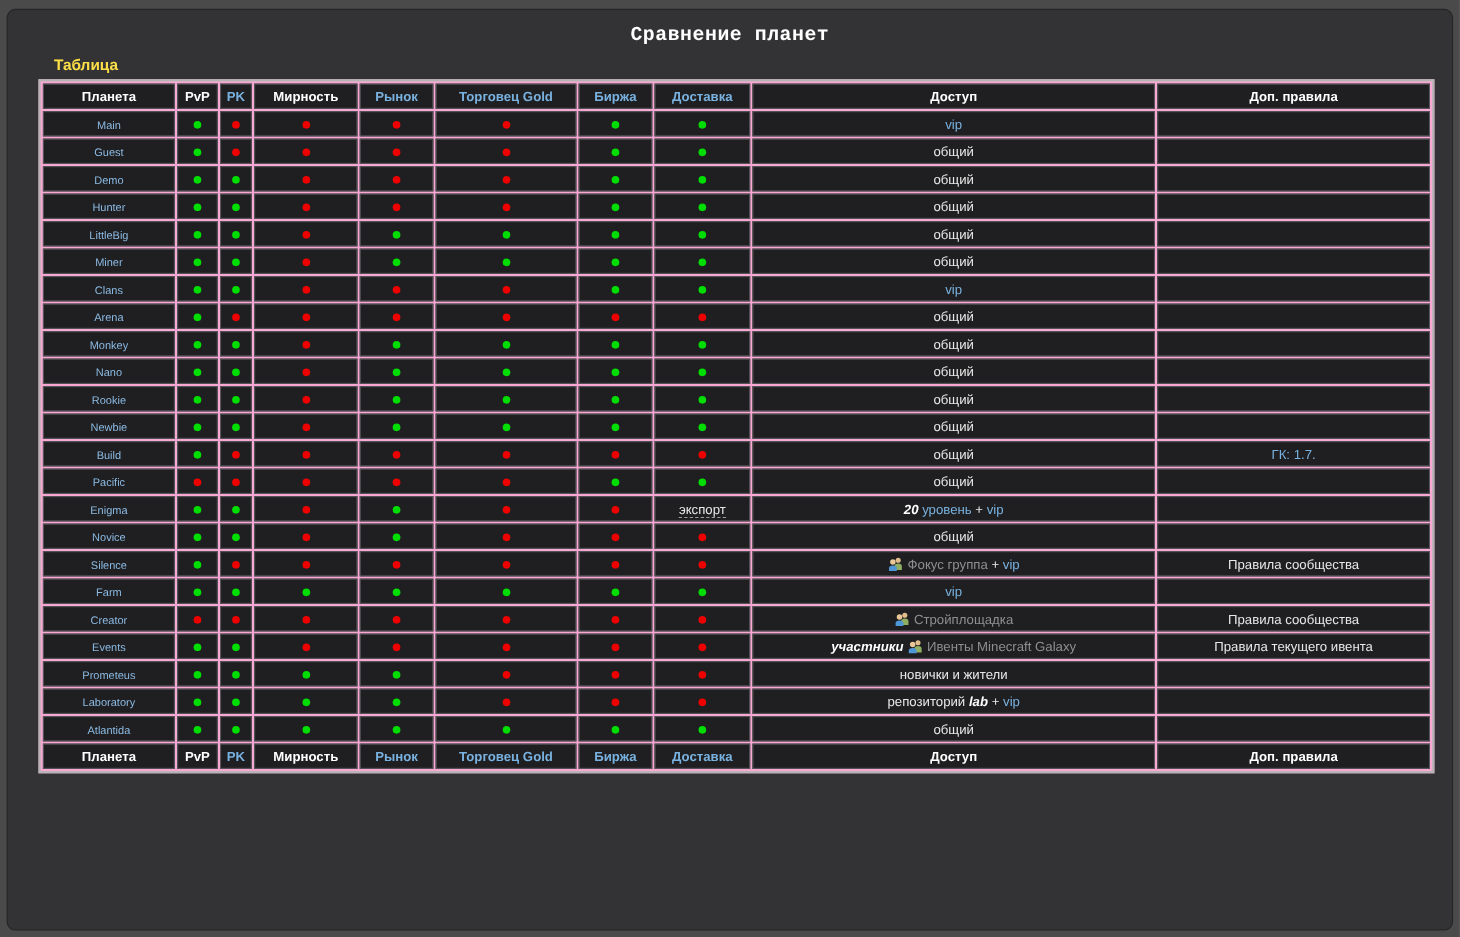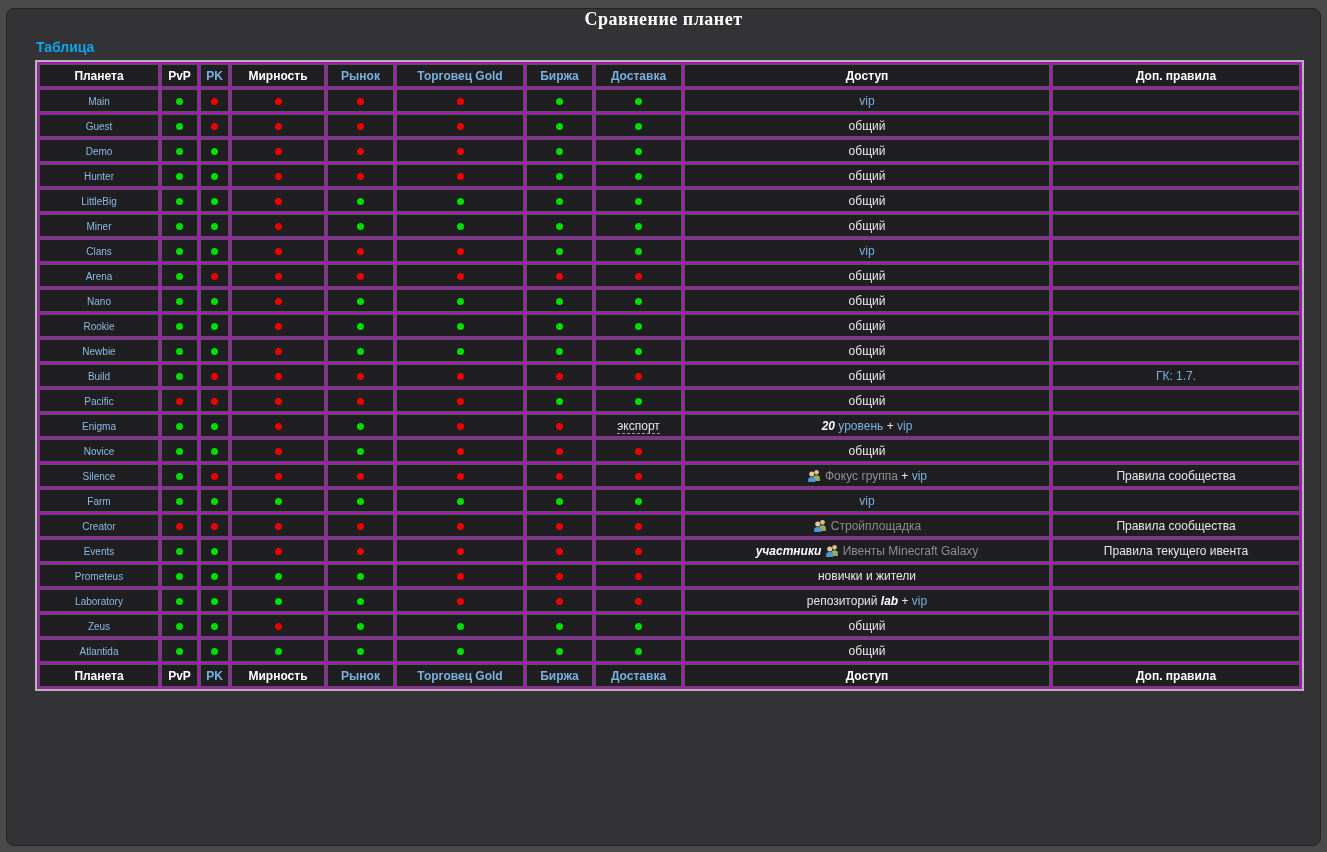--- a/index.html
+++ b/index.html
@@ -8,37 +8,38 @@
     box-sizing:border-box;
     margin:8px 6px 6px 6px;
     width:1315px; height:838px;
     background:#333335;
     border:1px solid #242424;
     border-radius:8px;
     overflow:hidden;
   }
   .title {
     color:#ffffff;
-    font-family:Liberation Serif, serif;
+    font-family:Liberation Mono, monospace;
     font-weight:bold;
     font-size:18px;
     text-align:center;
+    padding-top:13px;
     letter-spacing:0.5px;
   }
   .section-label {
-    color:#0ea5e9;
+    color:#fde047;
     font-weight:bold;
     font-size:14px;
-    margin:9px 0 5px 29px;
+    margin:9px 0 5px 42px;
   }
   table.cmp {
     table-layout:fixed;
     border-collapse:separate;
     border-spacing:2px;
-    background:#a21caf;
+    background:#f9a8d4;
     border:2px solid #b5b5b5;
     margin-left:28px;
     width:1253px;
   }
   table.cmp td, table.cmp th {
     box-sizing:border-box;
     background:#1f1f21;
     border:1px solid #56565a;
     text-align:center;
     vertical-align:middle;
@@ -185,20 +186,32 @@
           <td><span class="dot r"></span></td>
           <td><span class="dot r"></span></td>
           <td><span class="dot r"></span></td>
           <td><span class="dot r"></span></td>
           <td><span class="dot r"></span></td>
           <td><span class="dot r"></span></td>
           <td><span>общий</span></td>
           <td></td>
         </tr>
         <tr>
+          <td><a class="planet">Monkey</a></td>
+          <td><span class="dot g"></span></td>
+          <td><span class="dot g"></span></td>
+          <td><span class="dot r"></span></td>
+          <td><span class="dot g"></span></td>
+          <td><span class="dot g"></span></td>
+          <td><span class="dot g"></span></td>
+          <td><span class="dot g"></span></td>
+          <td><span>общий</span></td>
+          <td></td>
+        </tr>
+        <tr>
           <td><a class="planet">Nano</a></td>
           <td><span class="dot g"></span></td>
           <td><span class="dot g"></span></td>
           <td><span class="dot r"></span></td>
           <td><span class="dot g"></span></td>
           <td><span class="dot g"></span></td>
           <td><span class="dot g"></span></td>
           <td><span class="dot g"></span></td>
           <td><span>общий</span></td>
           <td></td>
@@ -353,32 +366,20 @@
         <tr>
           <td><a class="planet">Laboratory</a></td>
           <td><span class="dot g"></span></td>
           <td><span class="dot g"></span></td>
           <td><span class="dot g"></span></td>
           <td><span class="dot g"></span></td>
           <td><span class="dot r"></span></td>
           <td><span class="dot r"></span></td>
           <td><span class="dot r"></span></td>
           <td><span>репозиторий </span><span class="b">lab</span><span> + </span><a class="lnk">vip</a></td>
-          <td></td>
-        </tr>
-        <tr>
-          <td><a class="planet">Zeus</a></td>
-          <td><span class="dot g"></span></td>
-          <td><span class="dot g"></span></td>
-          <td><span class="dot r"></span></td>
-          <td><span class="dot g"></span></td>
-          <td><span class="dot g"></span></td>
-          <td><span class="dot g"></span></td>
-          <td><span class="dot g"></span></td>
-          <td><span>общий</span></td>
           <td></td>
         </tr>
         <tr>
           <td><a class="planet">Atlantida</a></td>
           <td><span class="dot g"></span></td>
           <td><span class="dot g"></span></td>
           <td><span class="dot g"></span></td>
           <td><span class="dot g"></span></td>
           <td><span class="dot g"></span></td>
           <td><span class="dot g"></span></td>

